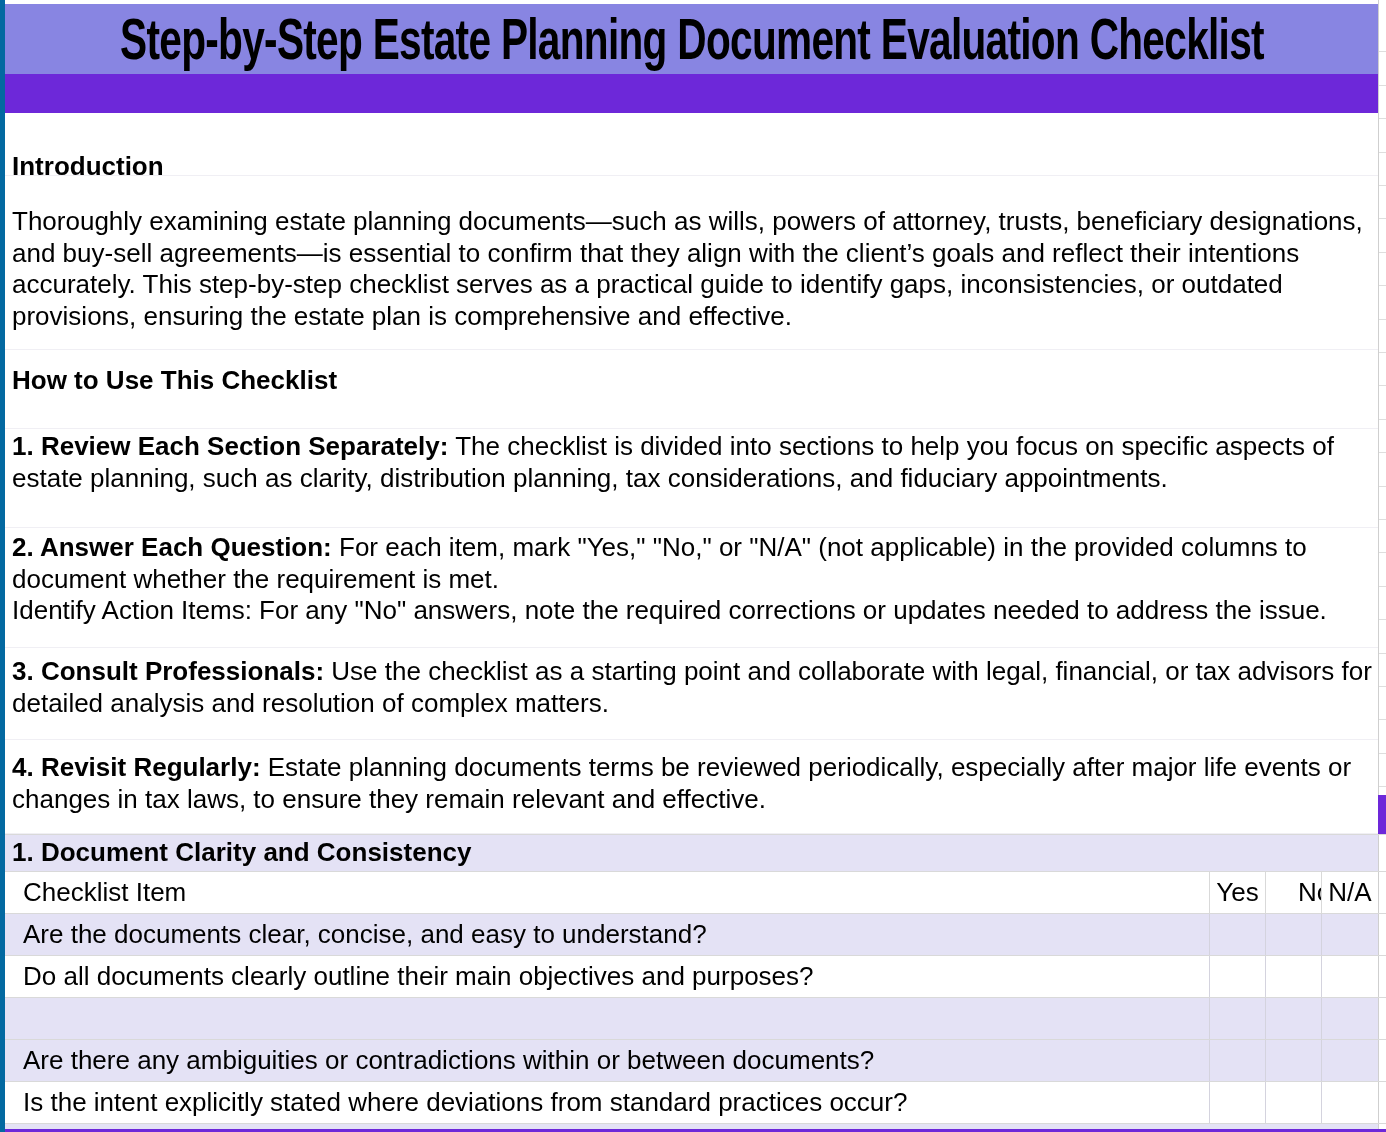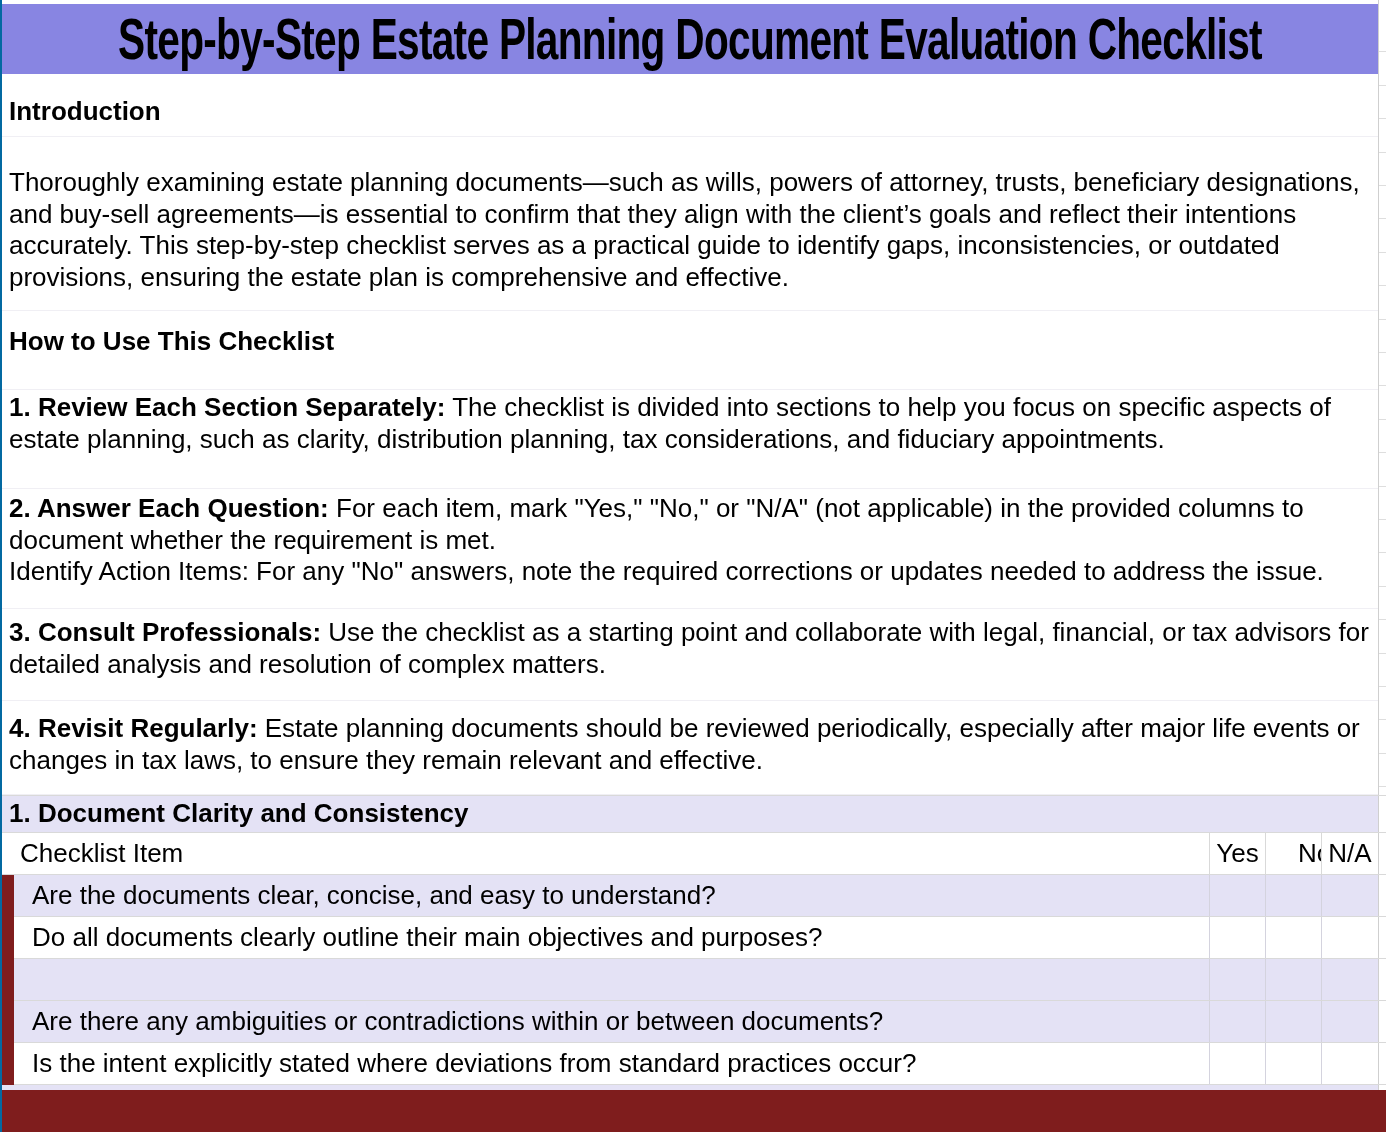--- a/index.html
+++ b/index.html
@@ -2,22 +2,22 @@
 <html style="--header_bg: #8885e2; --band_bg: #e4e2f5;"><head>
 <meta charset="utf-8">
 <style>
   * { margin:0; padding:0; box-sizing:border-box; }
   html,body { background:#ffffff; }
   body { font-family:"Liberation Sans", sans-serif; color:#000; }
 
   .sheet {
     position:relative;
     width:1386px; height:1132px;
-    background:#7f1d1d;
-    border-left:2px solid #0369a1;
+    background:#6d28d9;
+    border-left:5px solid #0369a1;
     overflow:hidden;
     font-size:26px;
     line-height:31.7px;
   }
 
   
   .row-spacer { height:4px; margin-right:8px; background:#fff; }
 
   .title-band {
     height:70px; margin-right:8px;
@@ -31,37 +31,37 @@
     transform:scaleX(0.70); transform-origin:center center;
     letter-spacing:-1px;
   }
 
   .block {
     margin-right:8px;
     padding-left:7px; padding-right:6px;
     border-bottom:1px solid #f0eff4;
     background:#fff;
   }
-  .b-intro-head   { height:63px;  padding-top:22px; font-weight:bold; }
+  .b-intro-head   { height:63px;  padding-top:38px; font-weight:bold;margin-top:39px; }
   .b-intro-para   { height:174px; padding-top:30px; }
   .b-howto-head   { height:79px;  padding-top:15px; font-weight:bold; }
   .b-step1        { height:99px;  padding-top:2px; }
   .b-step2        { height:120px; padding-top:4px; }
   .b-step3        { height:92px;  padding-top:8px; }
   .b-step4        { height:94px;  padding-top:12px; }
 
   
   .trow { display:flex; align-items:stretch; border-bottom:1px solid #d9d9d9;justify-content:flex-end; }
   .section-header { height:38px; border-top:1px solid #d9d9d9; background:var(--band_bg, #e4e2f5); }
   .section-header .merged {
     flex:1; display:flex; align-items:center;
     padding-left:7px; font-weight:bold;
   }
   .col-header { height:42px; background:#fff; }
-  .drow { height:42px;margin-left:12px; }
+  .drow { height:42px; }
   .drow.alt  { background:var(--band_bg, #e4e2f5); }
   .drow.white{ background:#fff; }
 
   .cell-item {
     flex:1; display:flex; align-items:center;
     padding-left:18px; overflow:hidden; white-space:nowrap;
   }
   .cell-ans {
     display:flex; align-items:center; justify-content:center;
     border-left:1px solid #d4d3de; background:inherit;
@@ -104,21 +104,21 @@
   <div class="block b-howto-head">How to Use This Checklist</div>
 
   <div class="block b-step1"><b>1. Review Each Section Separately:</b> <span>The checklist is divided into sections to help you focus on specific aspects of estate planning, such as clarity, distribution planning, tax considerations, and fiduciary appointments.</span></div>
 
   <div class="block b-step2"><b>2. Answer Each Question:</b> <span>For each item, mark "Yes," "No," or "N/A" (not applicable) in the provided columns to document whether the requirement is met.</span>
     <div>Identify Action Items: For any "No" answers, note the required corrections or updates needed to address the issue.</div>
   </div>
 
   <div class="block b-step3"><b>3. Consult Professionals:</b> <span>Use the checklist as a starting point and collaborate with legal, financial, or tax advisors for detailed analysis and resolution of complex matters.</span></div>
 
-  <div class="block b-step4"><b>4. Revisit Regularly:</b> <span>Estate planning documents should be reviewed periodically, especially after major life events or changes in tax laws, to ensure they remain relevant and effective.</span></div>
+  <div class="block b-step4"><b>4. Revisit Regularly:</b> <span>Estate planning documents terms be reviewed periodically, especially after major life events or changes in tax laws, to ensure they remain relevant and effective.</span></div>
 
   <div class="trow section-header">
     <div class="merged">1. Document Clarity and Consistency</div>
     <div class="sliver-cell"></div>
   </div>
 
   <div class="trow col-header">
     <div class="cell-item">Checklist Item</div>
     <div class="cell-ans w-yes">Yes</div>
     <div class="cell-ans w-no">No</div>

